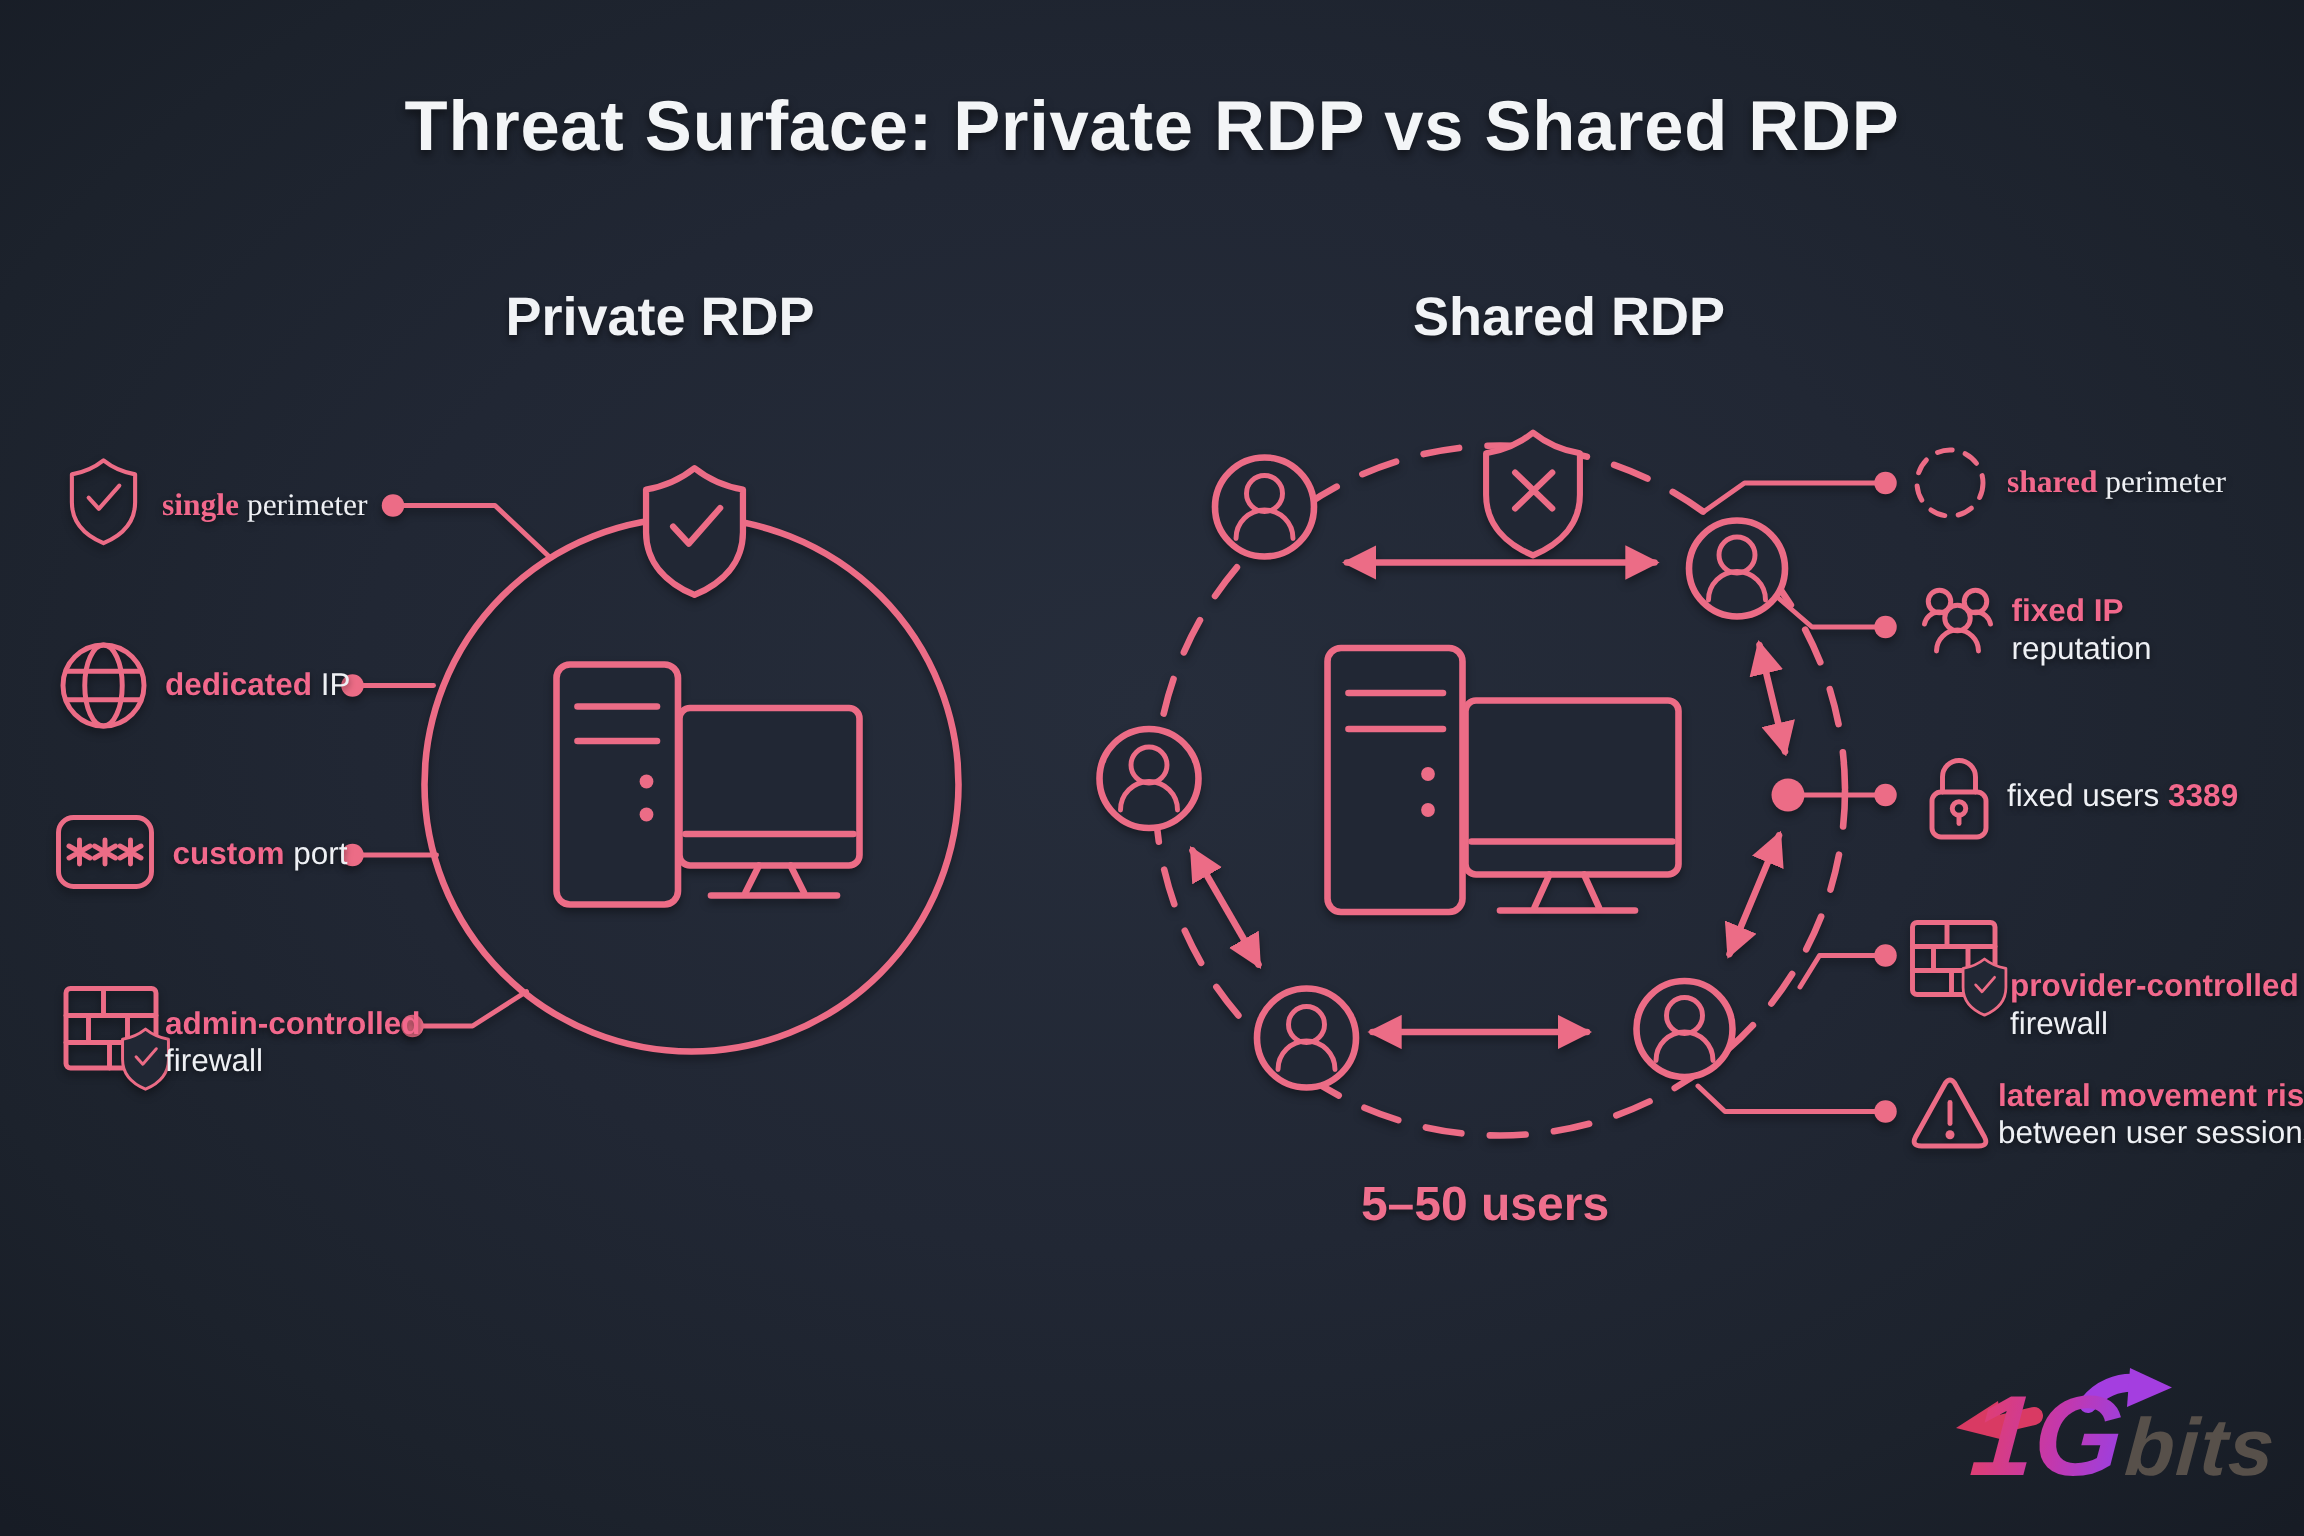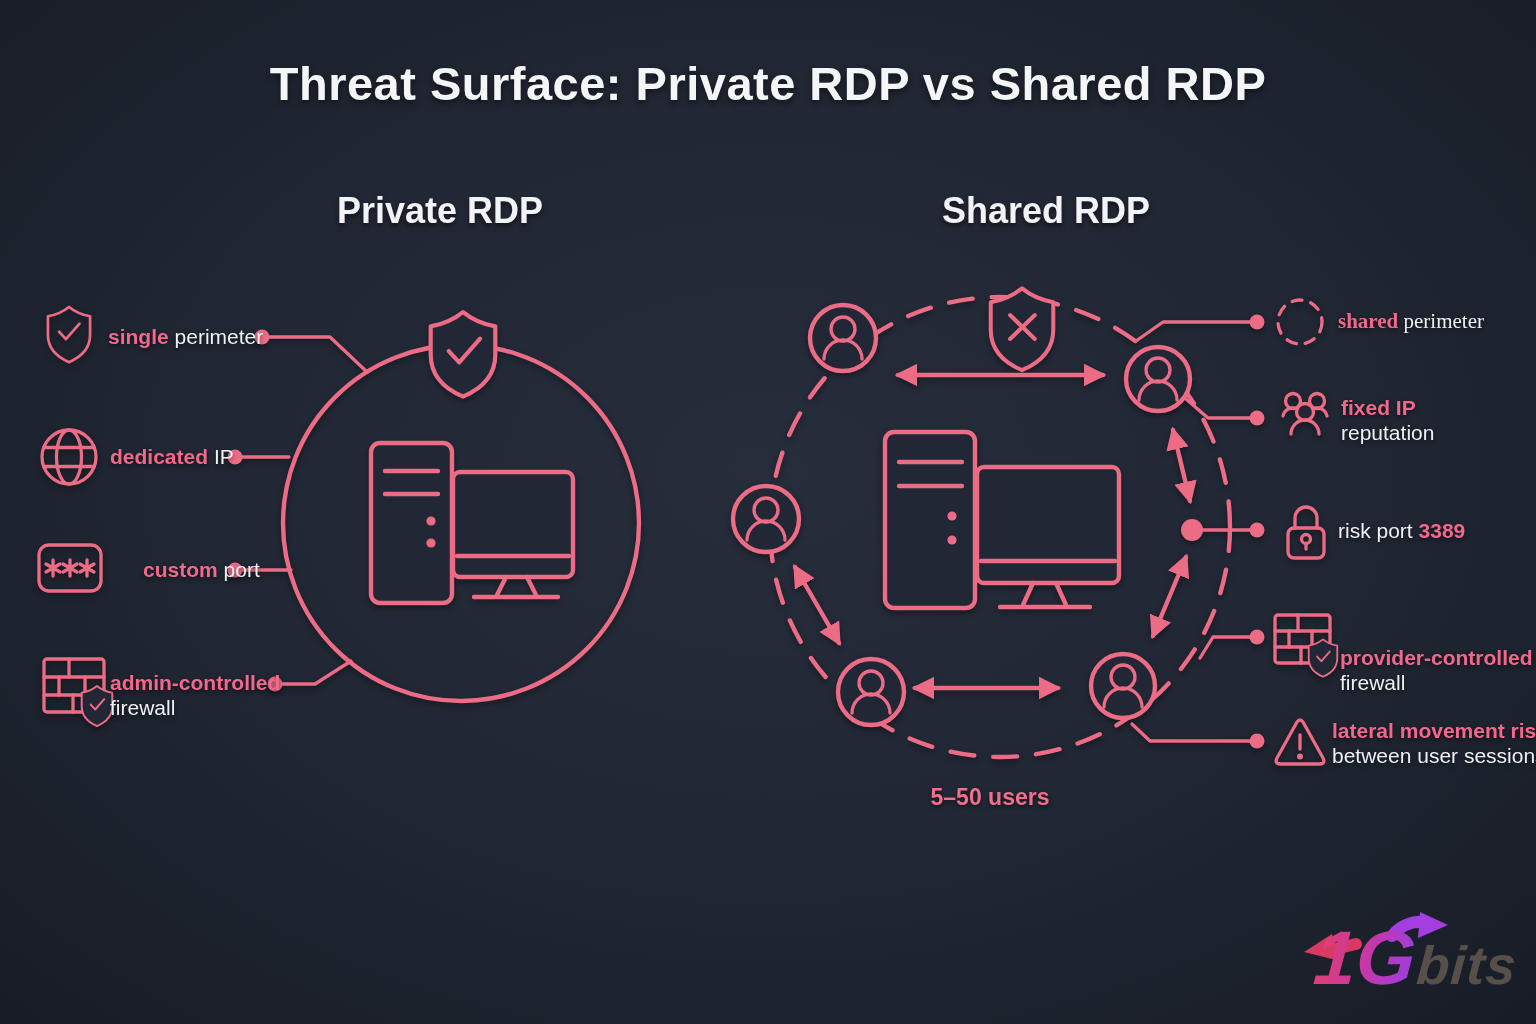--- a/index.html
+++ b/index.html
@@ -21,21 +21,21 @@
          color:#f3f5f7;font-size:47px;font-weight:700;letter-spacing:.5px;
          text-shadow:0 3px 6px rgba(0,0,0,.5);}
   .col-h{position:absolute;top:190px;width:240px;text-align:center;color:#f1f3f6;
          font-size:36px;font-weight:700;text-shadow:0 3px 5px rgba(0,0,0,.5);}
   .col-h.left{left:320px;} .col-h.right{left:926px;}
   .lbl{position:absolute;font-size:21px;line-height:25px;white-space:nowrap;
        text-shadow:0 2px 4px rgba(0,0,0,.5);}
   .lbl .a{color:#f2688c;font-weight:700;}
   .lbl .w{color:#eef0f4;font-weight:400;}
   .users-count{position:absolute;left:880px;top:784px;width:220px;text-align:center;
-       color:#ef6f8d;font-size:23px;font-weight:700;text-shadow:0 2px 4px rgba(0,0,0,.5);}
+       color:#ef6f8d;font-size:32px;font-weight:700;text-shadow:0 2px 4px rgba(0,0,0,.5);}
   
   .logo{position:absolute;left:1296px;top:908px;width:225px;height:105px;}
   .logo-arrows{position:absolute;left:0;top:0;width:225px;height:105px;}
   .logo-text{position:absolute;left:18px;top:8px;display:flex;align-items:baseline;
              font-style:italic;font-weight:700;transform:skewX(-4deg);}
   .logo-main{font-size:76px;line-height:84px;font-weight:800;
      background:linear-gradient(100deg,#e23f6d 5%,#c438ab 55%,#9c3fe0 95%);
      -webkit-background-clip:text;background-clip:text;color:transparent;}
   .logo-bits{font-size:54px;color:#57504a;margin-left:2px;letter-spacing:1px;}
 </style>
@@ -219,47 +219,47 @@
       <line class="ln thin" x1="0" y1="-7" x2="0" y2="7"></line>
       <circle class="dot" cx="0" cy="14.5" r="3"></circle>
     </g>
   </svg>
 
   <h1 class="title">Threat Surface: Private RDP vs Shared RDP</h1>
 
   <div class="col-h left">Private RDP</div>
   <div class="col-h right">Shared RDP</div>
 
-  <div class="lbl" style="left:108px;top:324px;">
+  <div class="lbl" style="left:108px;top:324px;font-family:Liberation Serif, serif;">
     <span class="a">single</span>
     <span class="w">perimeter</span>
   </div>
   <div class="lbl" style="left:110px;top:444px;">
     <span class="a">dedicated</span>
     <span class="w">IP</span>
   </div>
-  <div class="lbl" style="left:115px;top:557px;margin-left:28px;">
+  <div class="lbl" style="left:115px;top:557px;">
     <span class="a">custom</span>
     <span class="w">port</span>
   </div>
   <div class="lbl" style="left:110px;top:670px;">
     <div class="a">admin-controlled</div>
     <div class="w">firewall</div>
   </div>
 
   <div class="lbl" style="left:1338px;top:309px;font-family:Liberation Serif, serif;">
     <span class="a">shared</span>
     <span class="w">perimeter</span>
   </div>
   <div class="lbl" style="left:1341px;top:395px;">
     <div class="a">fixed IP</div>
     <div class="w">reputation</div>
   </div>
   <div class="lbl" style="left:1338px;top:518px;">
-    <span class="w">risk port</span>
+    <span class="w">fixed users</span>
     <span class="a">3389</span>
   </div>
   <div class="lbl" style="left:1340px;top:617px;margin-top:28px;">
     <div class="a">provider-controlled</div>
     <div class="w">firewall</div>
   </div>
   <div class="lbl" style="left:1332px;top:718px;">
     <div class="a">lateral movement risk</div>
     <div class="w">between user sessions</div>
   </div>

